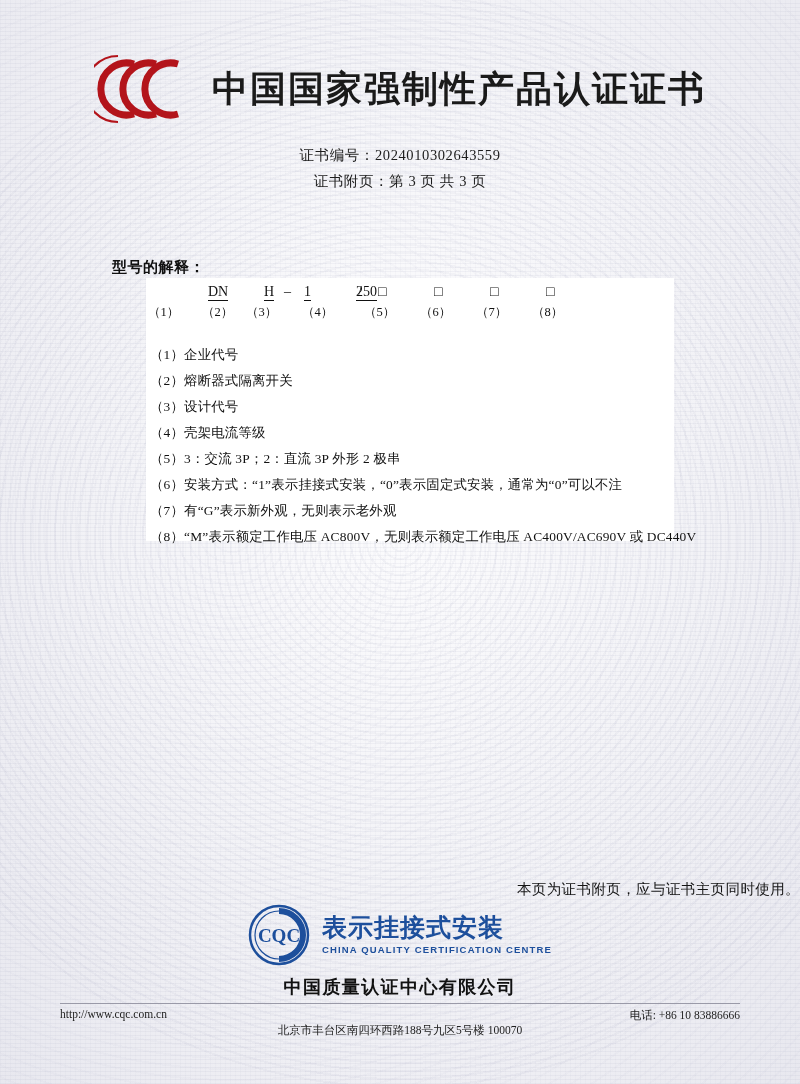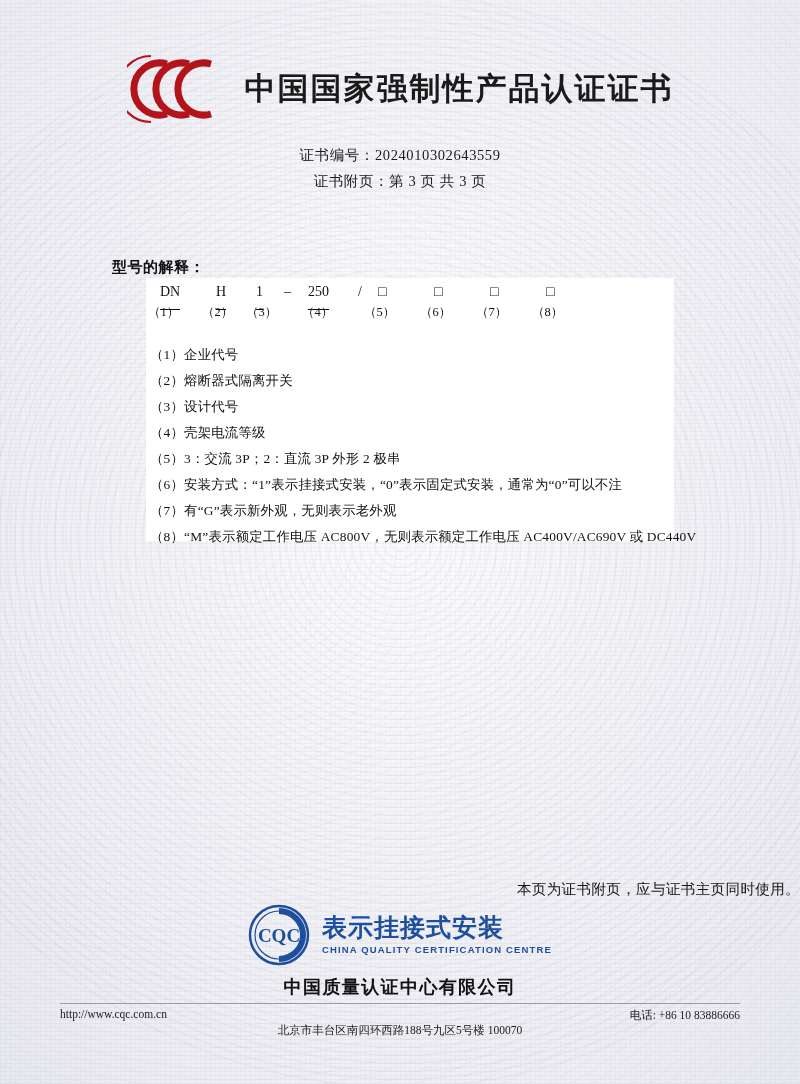--- a/index.html
+++ b/index.html
@@ -97,21 +97,21 @@
     width: 96px;
     height: 74px;
     position: relative;
     margin-right: 22px;
     flex: none;
   }
   .ccc-logo svg { display: block; }
 
   .header-title {
     font-family: Liberation Serif, serif;
-    font-size: 31px;
+    font-size: 36px;
     font-weight: bold;
     letter-spacing: 2px;
     color: #1a1a1a;
     white-space: nowrap;
   }
 
   .cert-no, .cert-pages {
     position: absolute;
     width: 800px;
     text-align: center;
@@ -152,21 +152,21 @@
     height: 18px;
     font-family: "Liberation Serif", "DejaVu Serif", serif;
     font-size: 14px;
     color: #111;
   }
   .code-row span.cell {
     position: absolute;
     text-align: center;
     white-space: nowrap;
   }
-  .u { border-bottom: 1px solid #111; padding-bottom: 10px; }
+  .u { border-bottom: 1px solid #111; padding-bottom: 1px; margin-left: 48px; }
 
   .num-row {
     position: absolute;
     left: 146px;
     top: 304px;
     width: 528px;
     height: 18px;
     font-family: "Liberation Serif", "DejaVu Serif", serif;
     font-size: 12.5px;
     color: #111;

